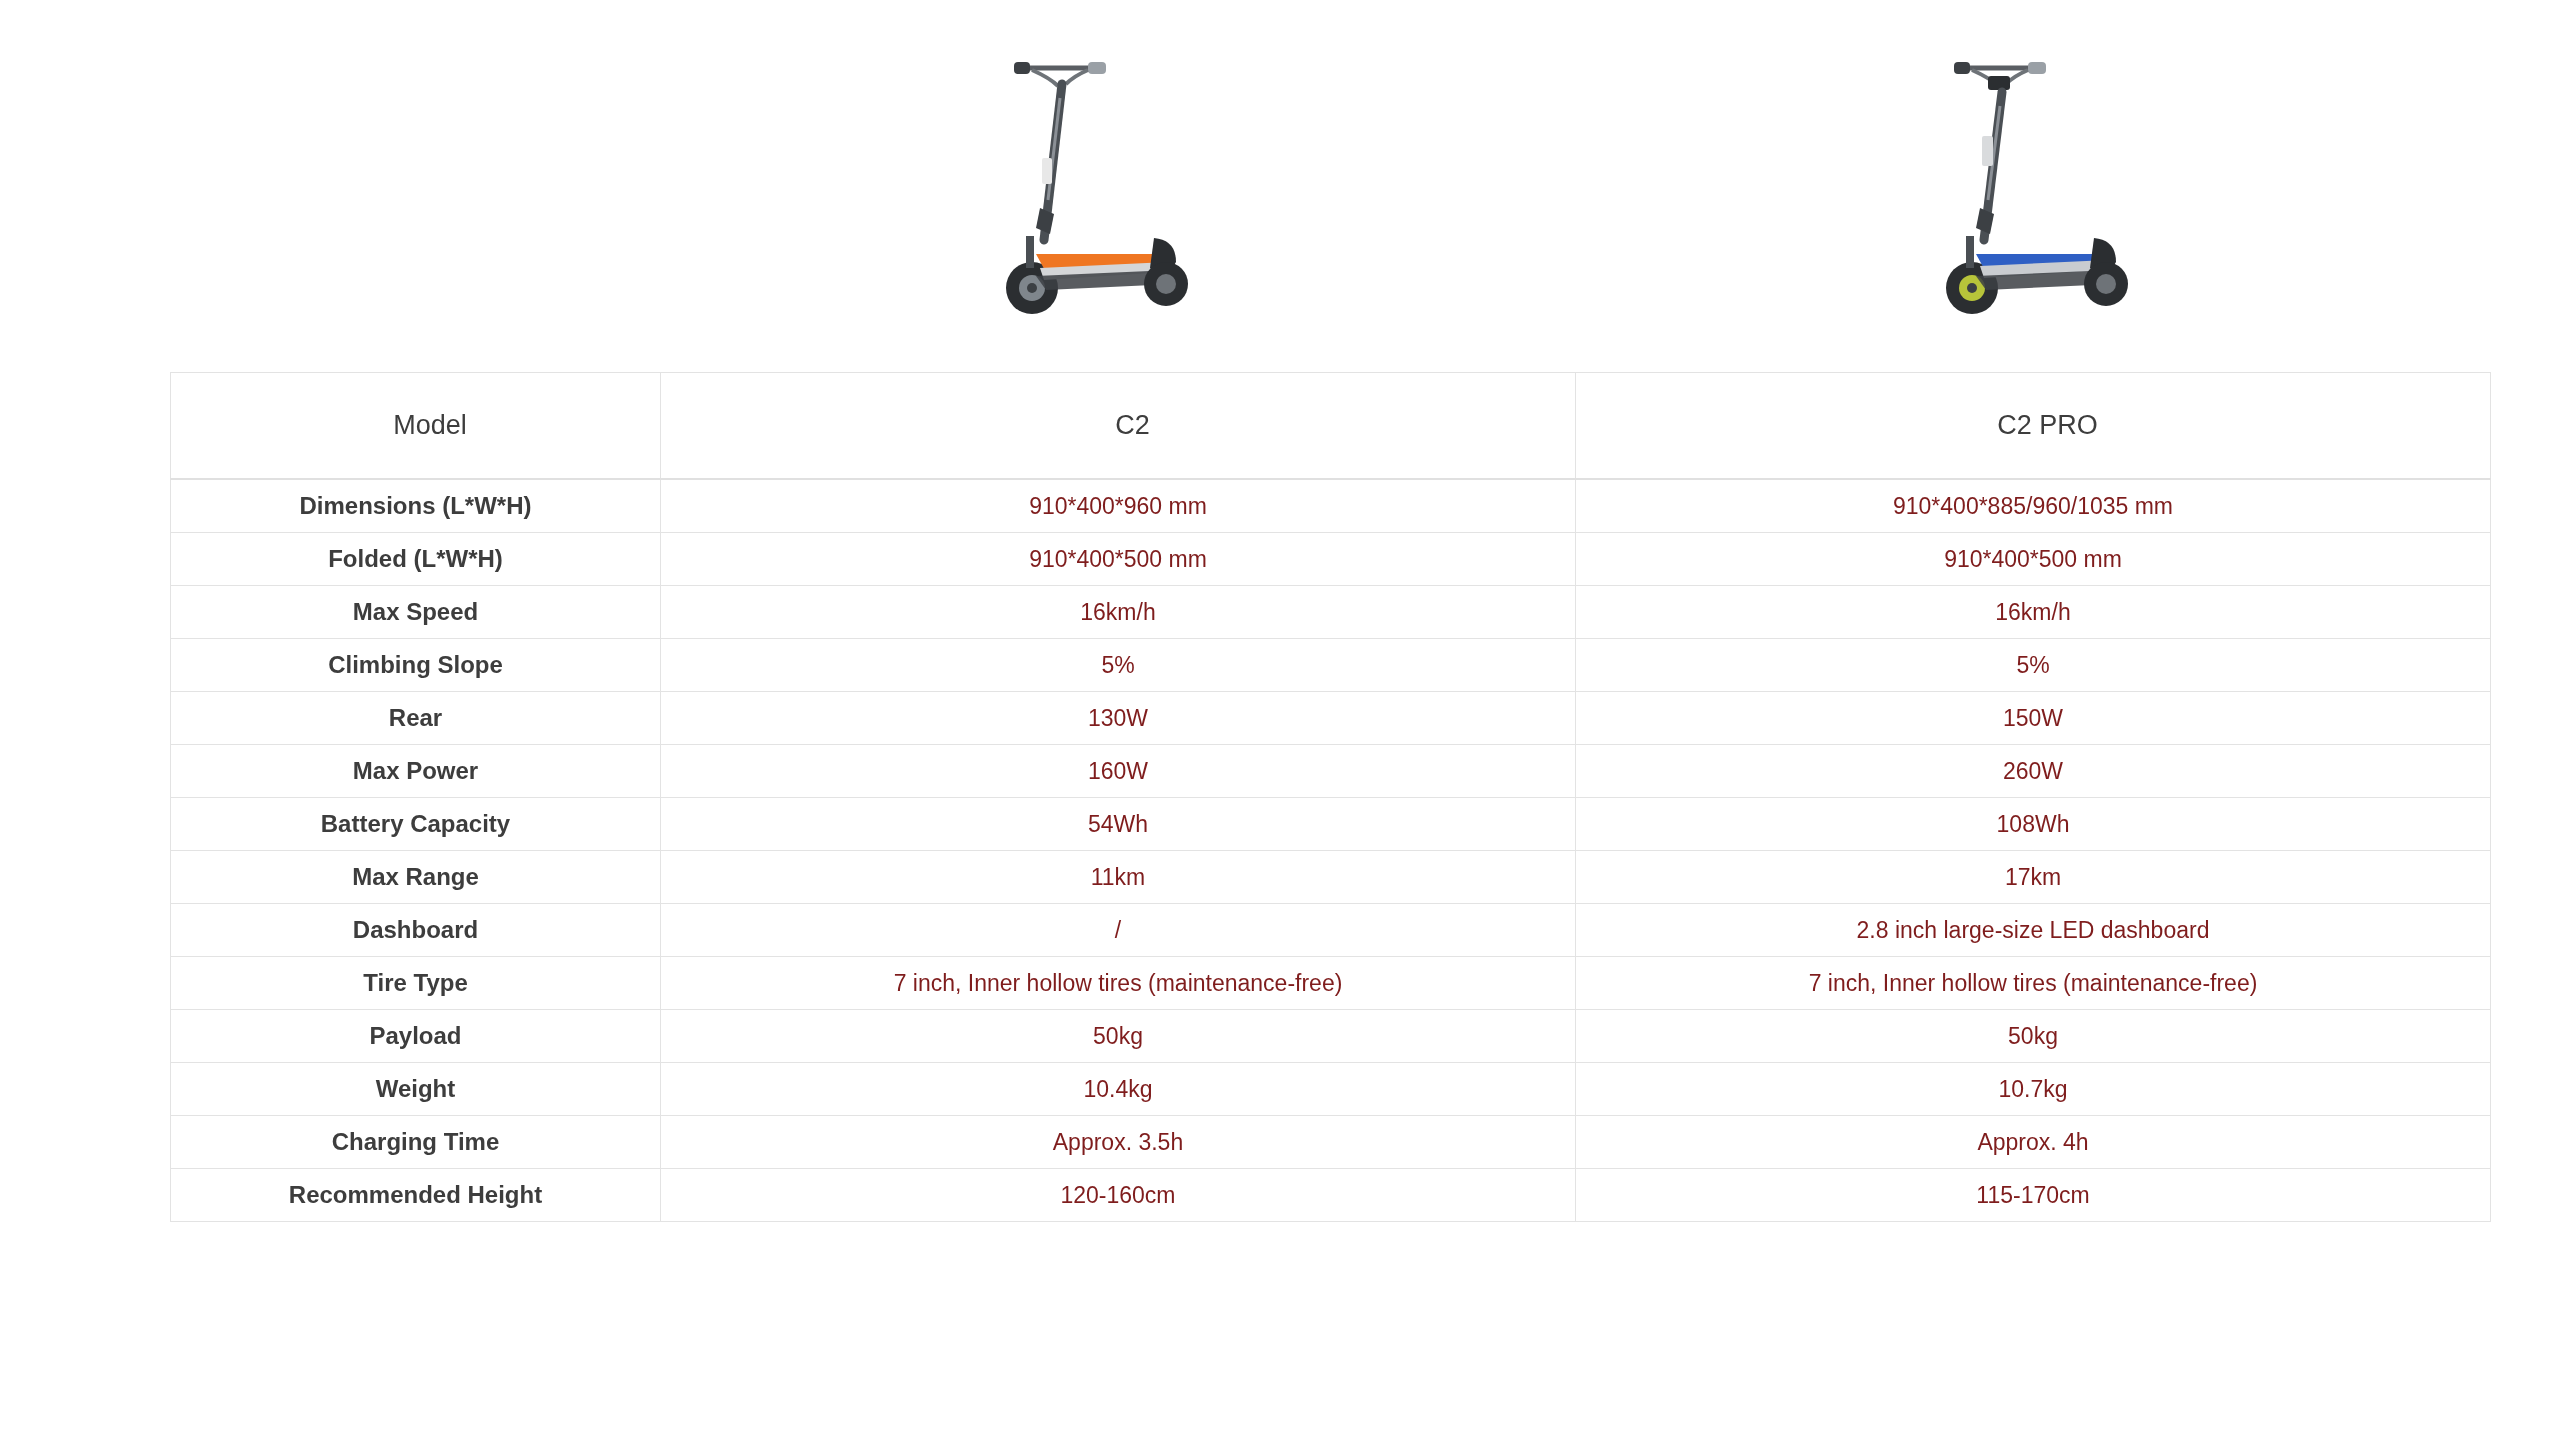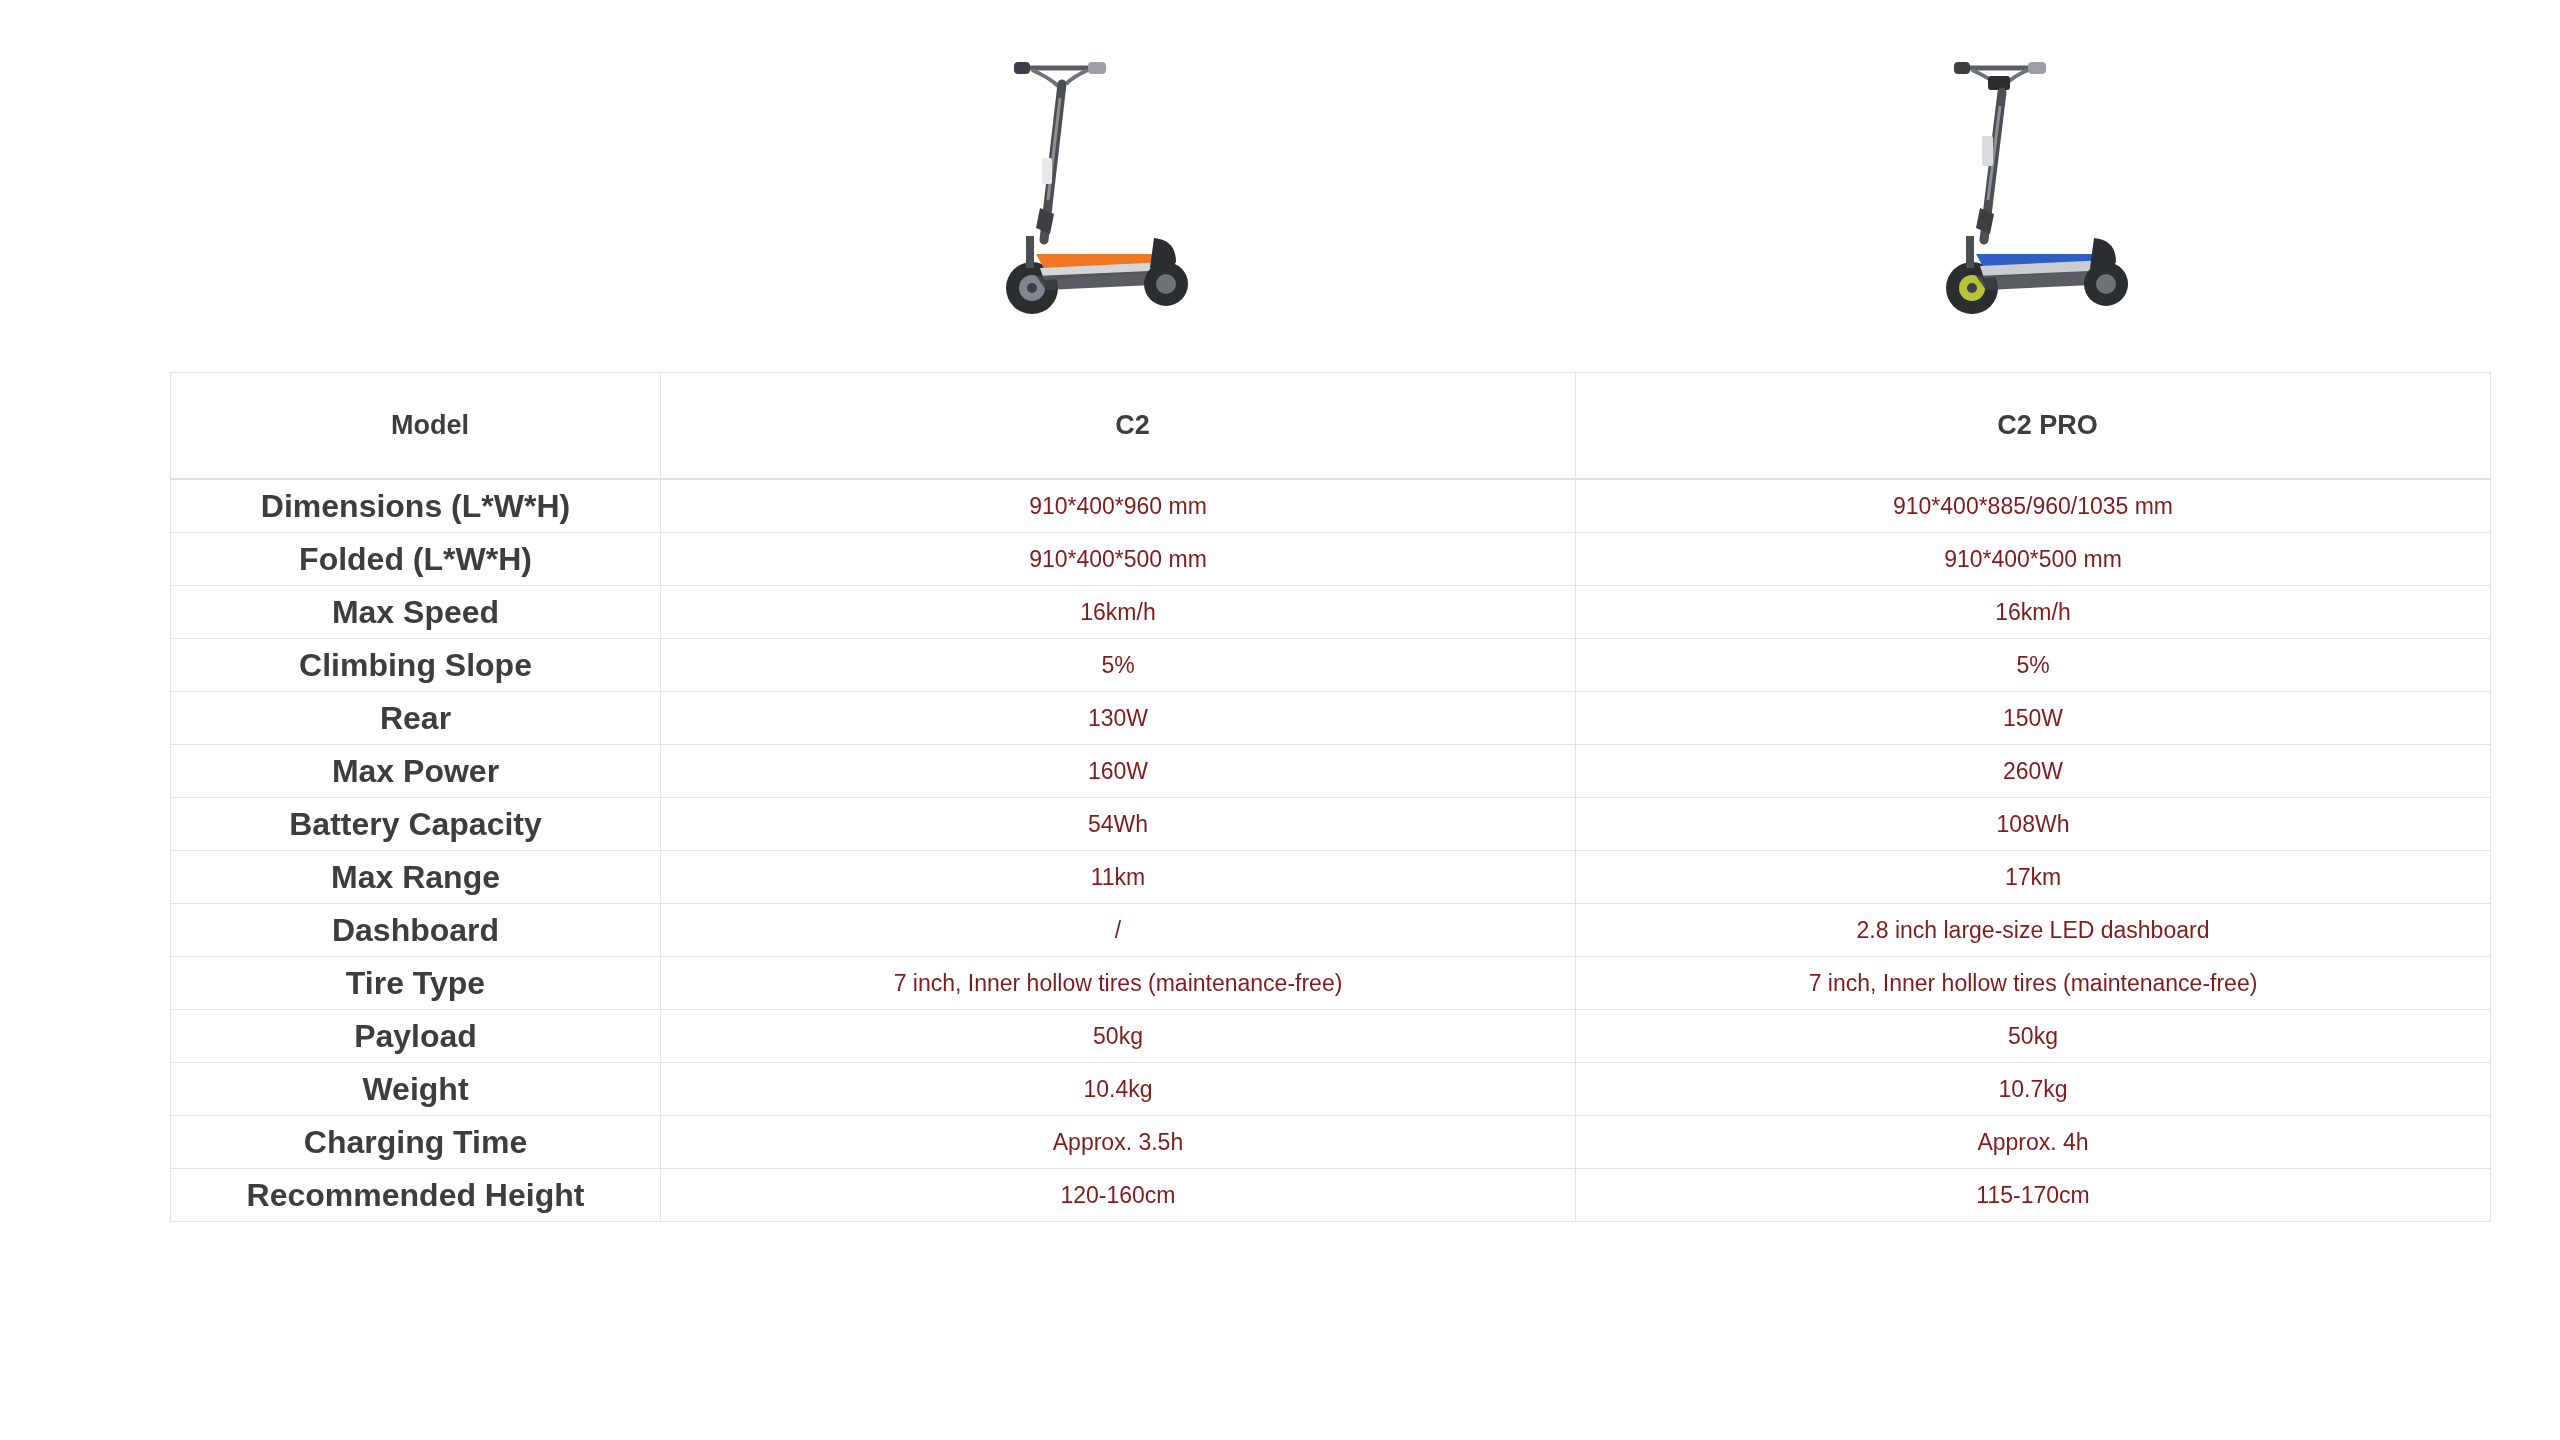--- a/index.html
+++ b/index.html
@@ -63,29 +63,29 @@
   .spec-table td, .spec-table th {
     border: 1px solid #e3e3e3;
     padding: 0;
     text-align: center;
     vertical-align: middle;
     height: 52px;
   }
   .head-row th {
     height: 105px;
     font-size: 27px;
-    font-weight: bold;
+    font-weight: normal;
     color: #3d3d3d;
     border-bottom: 2px solid #e0e0e0;
     padding-left: 29px;
   }
   .row-label {
     font-weight: bold;
     color: #3d3d3d;
-    font-size: 32px;
+    font-size: 24px;
   }
   .row-value {
     color: #7f1d1d;
     font-size: 23px;
     font-weight: normal;
   }
   .spec-table tr td:first-child,
   .spec-table tr th:first-child {
     border-left: 1px solid #e3e3e3;
   }

